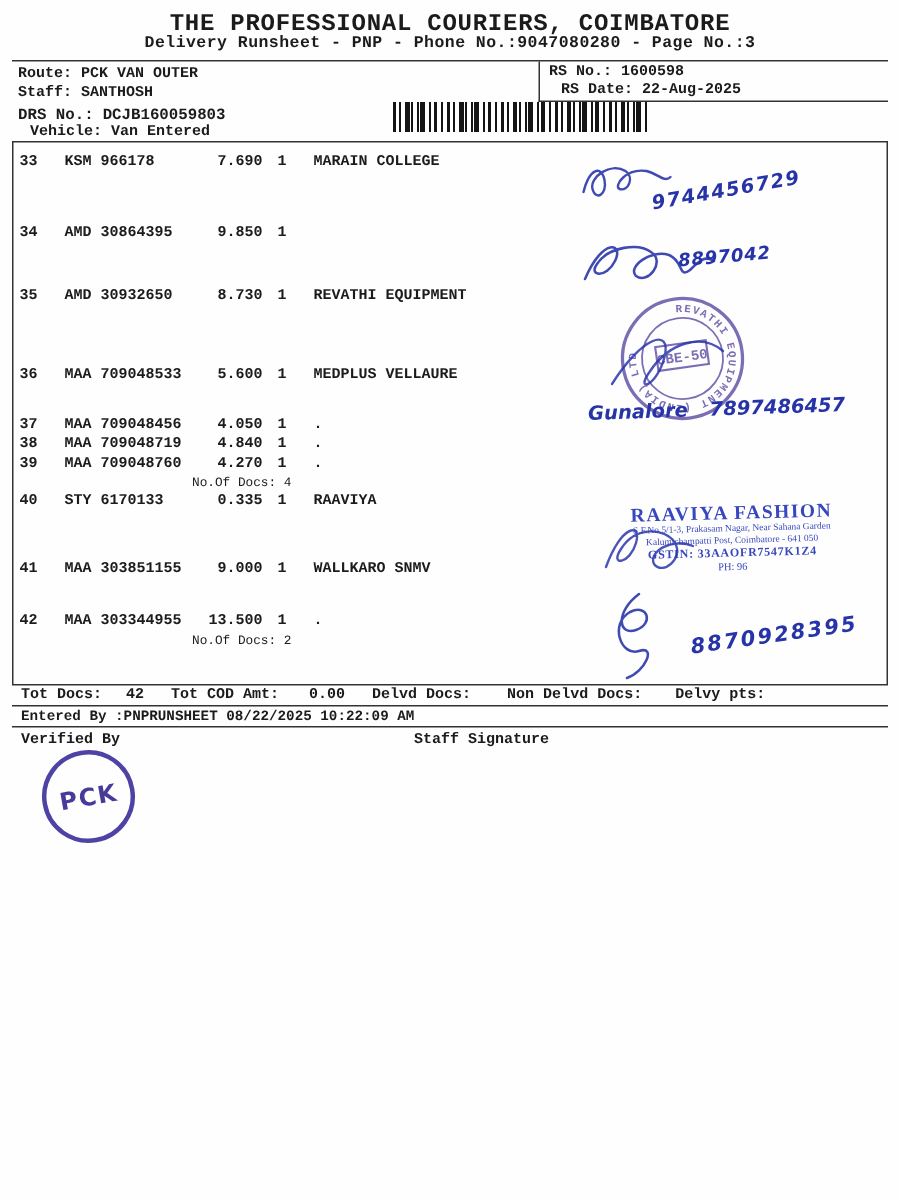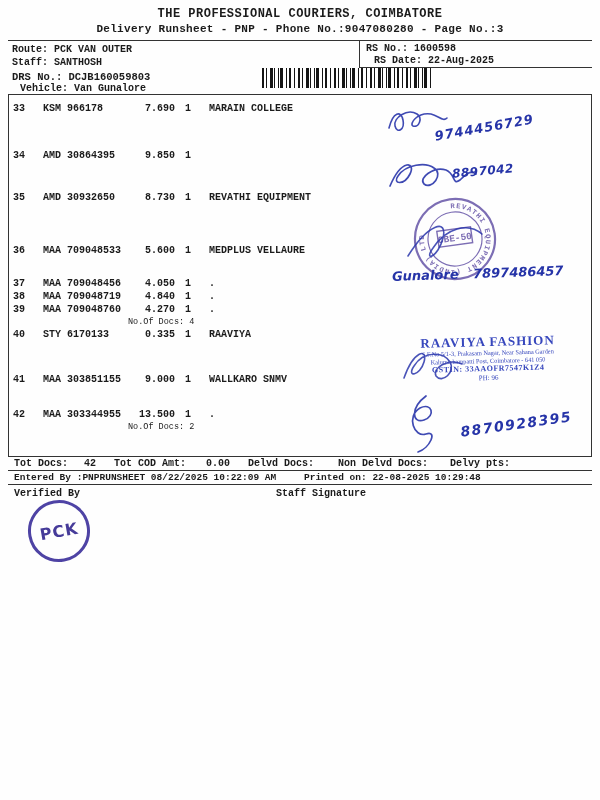--- a/index.html
+++ b/index.html
@@ -1,18 +1,18 @@
 <!DOCTYPE html>
 <html><head>
 <meta charset="utf-8">
 <style>
   html,body{margin:0;padding:0;background:#9a9a9a;}
   .page{position:relative;width:600px;height:800px;background:#fefefe;margin:0 auto;overflow:hidden;
         font-family:"Liberation Mono","DejaVu Sans Mono",monospace;color:#1b1b1b;}
-  .title{position:absolute;top:7px;left:0;right:0;text-align:center;font-size:12px;font-weight:700;letter-spacing:.5px;}
+  .title{position:absolute;top:7px;left:0;right:0;text-align:center;font-size:16px;font-weight:700;letter-spacing:.5px;}
   .subtitle{position:absolute;top:23px;left:0;right:0;text-align:center;font-size:11px;font-weight:700;letter-spacing:.3px;}
   .hdr{position:absolute;top:40px;left:8px;right:8px;height:54px;border-top:1.5px solid #333;}
   .f{position:absolute;font-size:10px;font-weight:700;white-space:nowrap;}
   .f .lb{margin-right:6px;}
   .f-route{left:4px;top:3px;}
   .f-staff{left:4px;top:16px;}
   .f-drs{left:4px;top:30px;font-size:10.5px;}
   .f-vehicle{left:12px;top:42px;}
   .rsbox{position:absolute;right:0;top:0;width:232px;height:26px;border-left:1.5px solid #333;border-bottom:1.5px solid #333;}
   .rs1{position:absolute;left:6px;top:2px;font-size:10px;font-weight:700;white-space:nowrap;}
@@ -74,21 +74,21 @@
     <div class="f f-route">
       <span class="lb">Route:</span><span>PCK VAN OUTER</span>
     </div>
     <div class="f f-staff">
       <span class="lb">Staff:</span><span>SANTHOSH</span>
     </div>
     <div class="f f-drs">
       <span class="lb">DRS No.:</span><span>DCJB160059803</span>
     </div>
     <div class="f f-vehicle">
-      <span class="lb">Vehicle:</span><span>Van Gunalore</span>
+      <span class="lb">Vehicle:</span><span>Van Entered</span>
     </div>
     <div class="rsbox">
       <div class="rs1">
         <span>RS No.:</span>&nbsp;<span>1600598</span>
       </div>
     </div>
     <div class="rs2" style="left:366px;">
       <span>RS Date:</span>&nbsp;<span>22-Aug-2025</span>
     </div>
     <div class="barcode"></div>
@@ -203,21 +203,20 @@
     <span class="t-docs-v">42</span>
     <span class="t-cod-l">Tot COD Amt:</span>
     <span class="t-cod-v">0.00</span>
     <span class="t-delvd">Delvd Docs:</span>
     <span class="t-nondelvd">Non Delvd Docs:</span>
     <span class="t-delvy">Delvy pts:</span>
   </div>
 
   <div class="entered">
     <span class="e1">Entered By :PNPRUNSHEET 08/22/2025 10:22:09 AM</span>
-    <span class="e2">Printed on: 22-08-2025 10:29:48</span>
   </div>
 
   <div class="verified">
     <span class="v1">Verified By</span>
     <span class="v2">Staff Signature</span>
   </div>
 
   <div class="pck">
     <span>PCK</span>
   </div>

